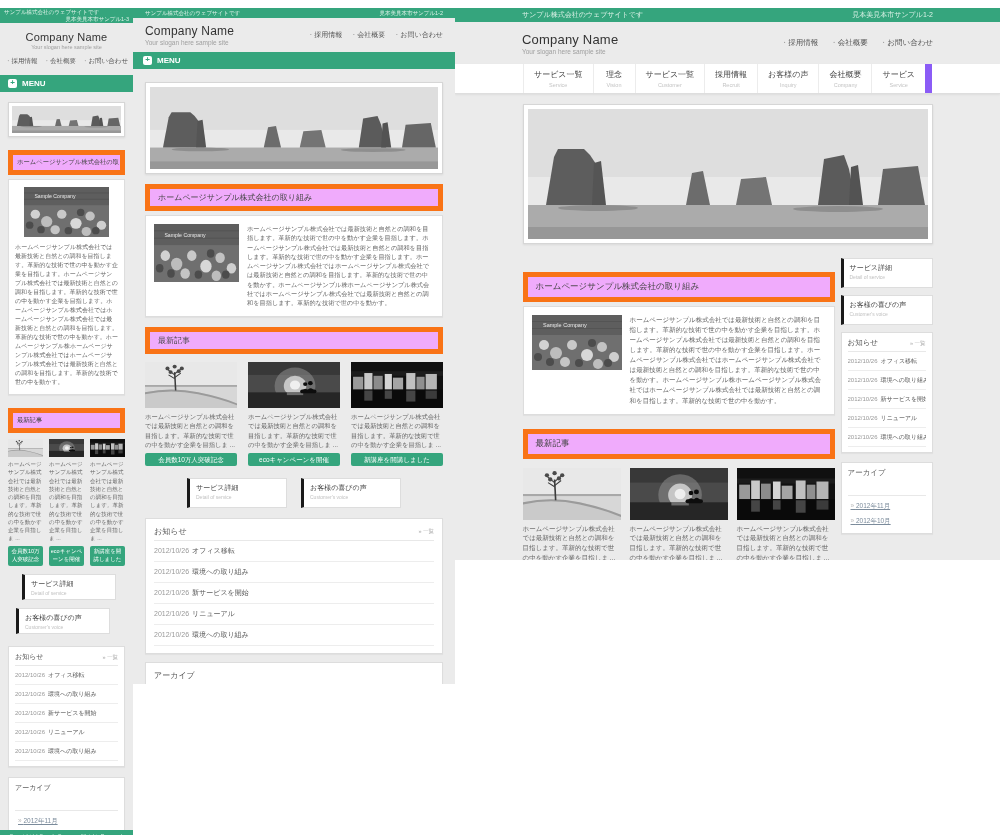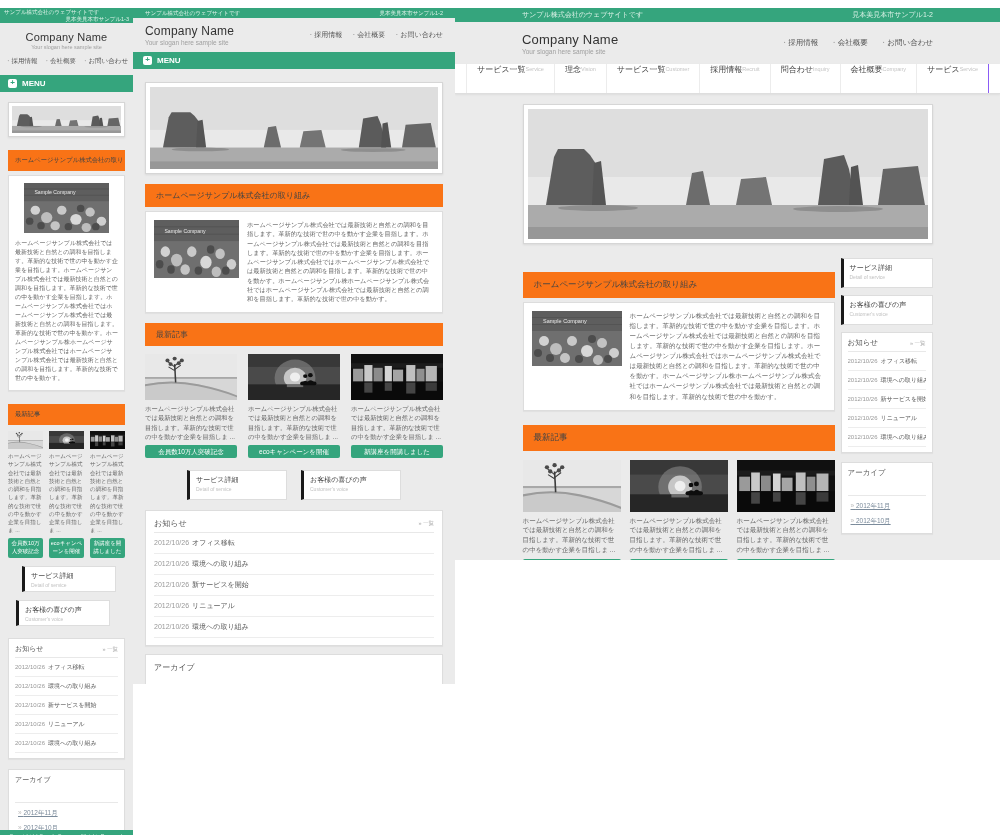--- a/index.html
+++ b/index.html
@@ -31,22 +31,22 @@
   .m .slogan{font-size:5.5px;}
   .hlinks{display:flex;font-size:7.5px;color:#555;gap:12px;}
   .t .hlinks{font-size:7px;gap:8px;}
   .m .hlinks{font-size:6.5px;gap:6px;justify-content:center;margin-top:7px;}
   .hlinks a{cursor:pointer;}
   .hlinks a::before{content:"・";color:#999;}
 
   
   .nav{background:#fff;height:30px;border-bottom:1px solid #dedede;box-shadow:0 1px 2px rgba(0,0,0,.06);}
   .nav-in{display:flex;justify-content:center;height:100%;}
-  .nav-item{display:flex;flex-direction:row;justify-content:center;text-align:center;padding:0 10px;min-width:42px;border-left:1px solid #ececec;cursor:pointer;}
-  .nav-item:last-child{border-right:1px solid #8b5cf6;}
+  .nav-item{display:flex;flex-direction:column;justify-content:center;text-align:center;padding:0 10px;min-width:42px;border-left:1px solid #ececec;cursor:pointer;}
+  .nav-item:last-child{border-right:7px solid #8b5cf6;}
   .nav-jp{font-size:8px;color:#444;}
   .nav-en{font-size:5.5px;color:#c4c4c4;margin-top:1.5px;}
 
   
   .menubar{background:var(--accent);color:#fff;display:flex;align-items:center;gap:5px;font-weight:bold;cursor:pointer;}
   .t .menubar{height:17px;font-size:8px;padding:0 10px;}
   .m .menubar{height:17px;font-size:8px;padding:0 8px;}
   .micon{width:9px;height:9px;background:#fff;border-radius:2px;color:var(--accent);font-size:8px;line-height:8px;text-align:center;flex:none;}
   .micon::before{content:"+";}
 
@@ -57,21 +57,21 @@
 
   .frame{background:#fff;border:1px solid #d6d6d6;box-shadow:0 1px 2px rgba(0,0,0,.08);}
   .hero svg{display:block;width:100%;}
   .d .hero{margin-top:10px;padding:4px;}
   .d .hero svg{height:130px;}
   .t .hero{margin-top:13px;padding:4px;}
   .t .hero svg{height:82px;}
   .m .hero{margin-top:10px;padding:3px;}
   .m .hero svg{height:27px;}
 
-  .tbar{background:#f97316;border:3px solid #f97316;color:#444;}
+  .tbar{background:#f0abfc;border:5px solid #f97316;color:#444;}
   .d .tbar{margin-top:14px;padding:4px 8px;font-size:8.5px;}
   .t .tbar{margin-top:10px;padding:3px 8px;font-size:8px;}
   .m .tbar{margin-top:13px;padding:3px 4px;font-size:6.3px;white-space:nowrap;overflow:hidden;}
 
   .box{background:#fff;border:1px solid #ddd;box-shadow:0 1px 1px rgba(0,0,0,.04);}
 
   .article{display:flex;gap:8px;padding:8px;margin-top:4px;}
   .article svg{flex:none;display:block;}
   .d .article svg{width:90px;height:55px;}
   .t .article svg{width:85px;height:58px;}
@@ -436,21 +436,21 @@
       </div>
       <div class="nav-item">
         <div class="nav-jp">サービス一覧</div>
         <div class="nav-en">Customer</div>
       </div>
       <div class="nav-item">
         <div class="nav-jp">採用情報</div>
         <div class="nav-en">Recruit</div>
       </div>
       <div class="nav-item">
-        <div class="nav-jp">問合わせ</div>
+        <div class="nav-jp">お客様の声</div>
         <div class="nav-en">Inquiry</div>
       </div>
       <div class="nav-item">
         <div class="nav-jp">会社概要</div>
         <div class="nav-en">Company</div>
       </div>
       <div class="nav-item">
         <div class="nav-jp">サービス</div>
         <div class="nav-en">Service</div>
       </div>

